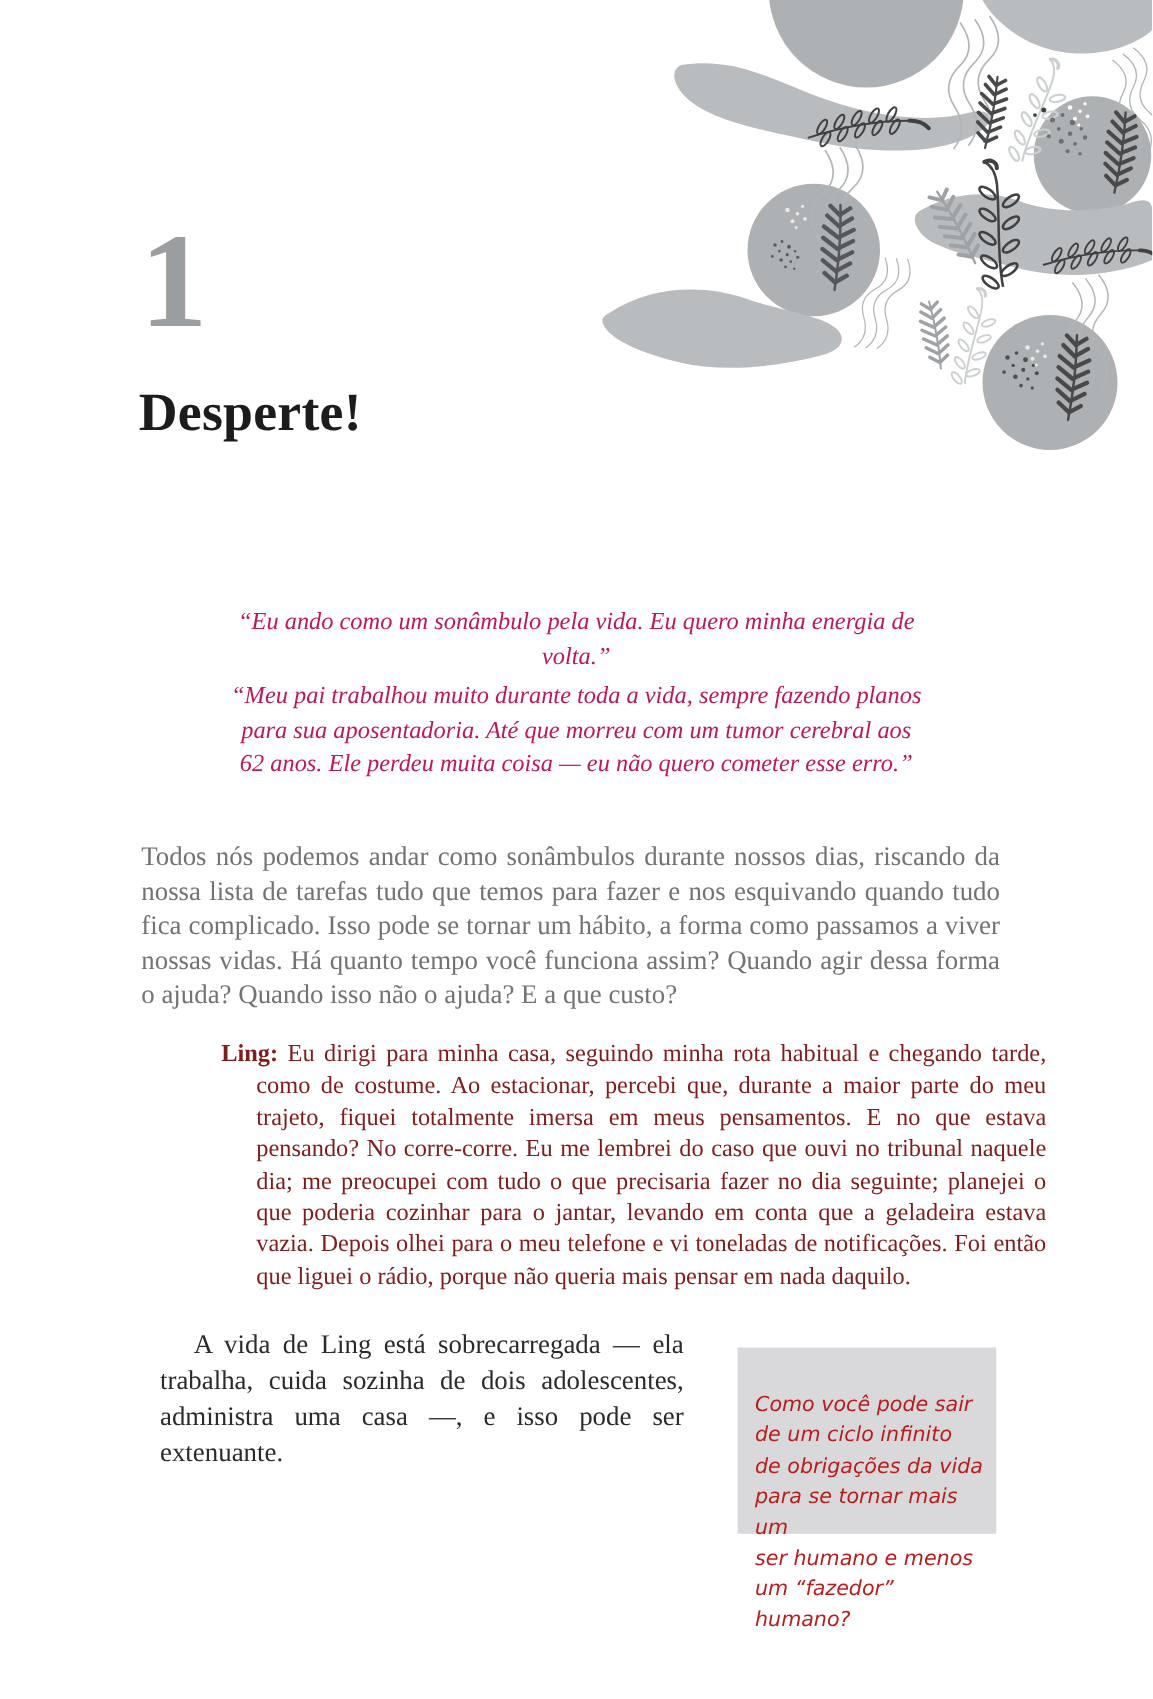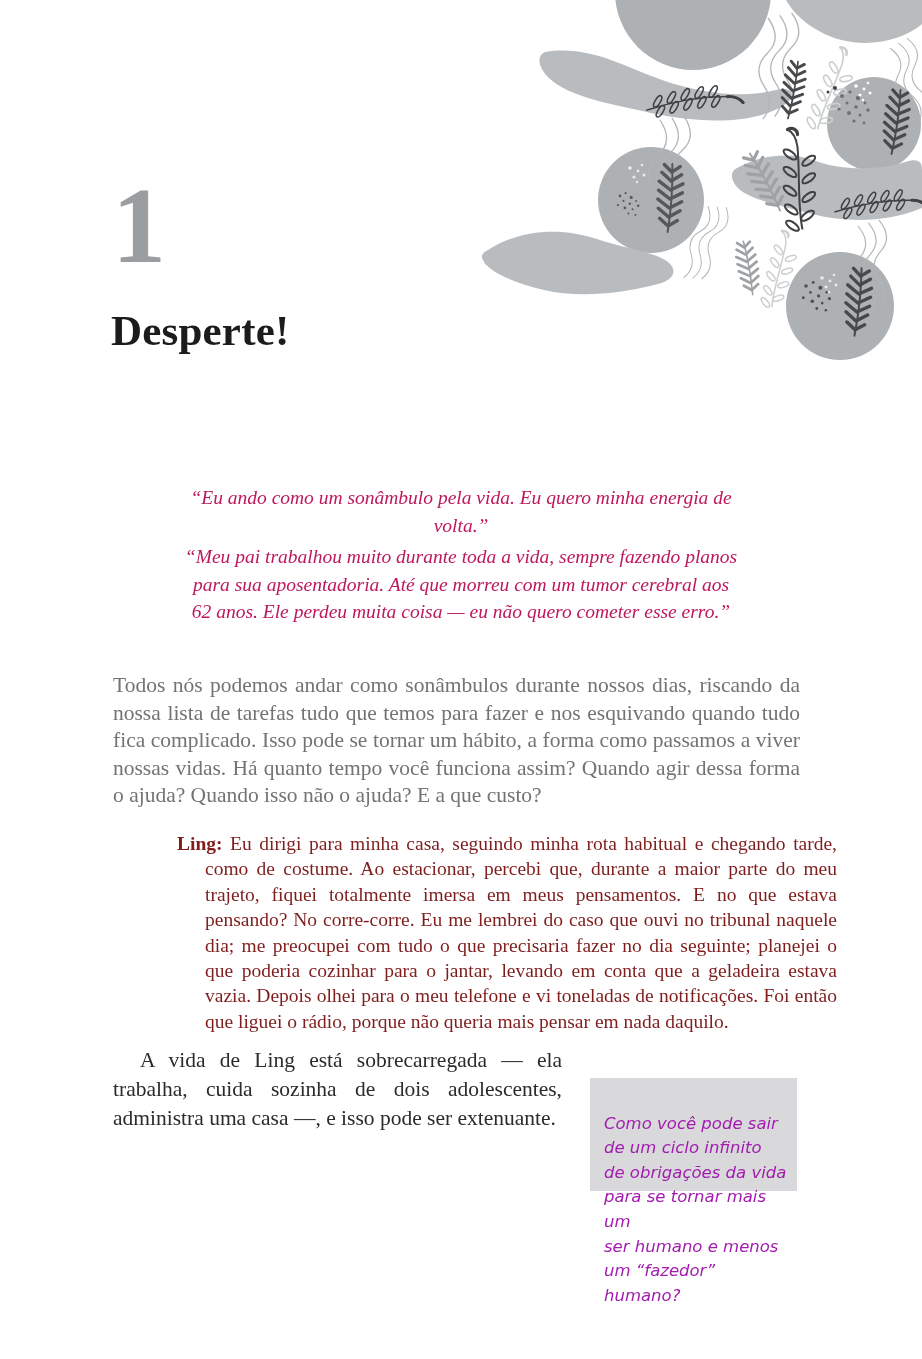--- a/index.html
+++ b/index.html
@@ -31,26 +31,26 @@
   .ling{
     position:absolute;left:141px;top:831px;width:660px;box-sizing:border-box;
     padding-left:28px;text-indent:-28px;
     font-size:19.5px;line-height:25.4px;text-align:justify;color:#7f1d1d;margin-left:36px;
   }
   .ling .speaker{font-weight:700;}
   .final-left{
     position:absolute;left:113px;top:1046px;width:449px;
     font-size:21.5px;line-height:29px;text-align:justify;color:#2b2b2b;
   }
-  .final-left p{margin:0;text-indent:27px;}
+  .final-left p{margin:15px;text-indent:27px;}
   .callout{
-    position:absolute;left:590px;top:1078px;width:207px;height:113px;
+    position:absolute;left:590px;top:1078px;width:207px;height:149px;
     background:#d9d9db;box-sizing:border-box;padding:9px 10px 0 14px;
     font-family:"DejaVu Sans",sans-serif;font-style:italic;
-    font-size:16.5px;line-height:24.6px;color:#a21caf;white-space:pre-line;
+    font-size:16.5px;line-height:24.6px;color:#b91c1c;white-space:pre-line;
   }
 </style>
 </head>
 <body>
 
 <div class="page">
 
   <svg class="illustration" viewBox="0 0 462 360" aria-hidden="true">
     <defs>
       <g id="fern" fill="none" stroke-linecap="round">

